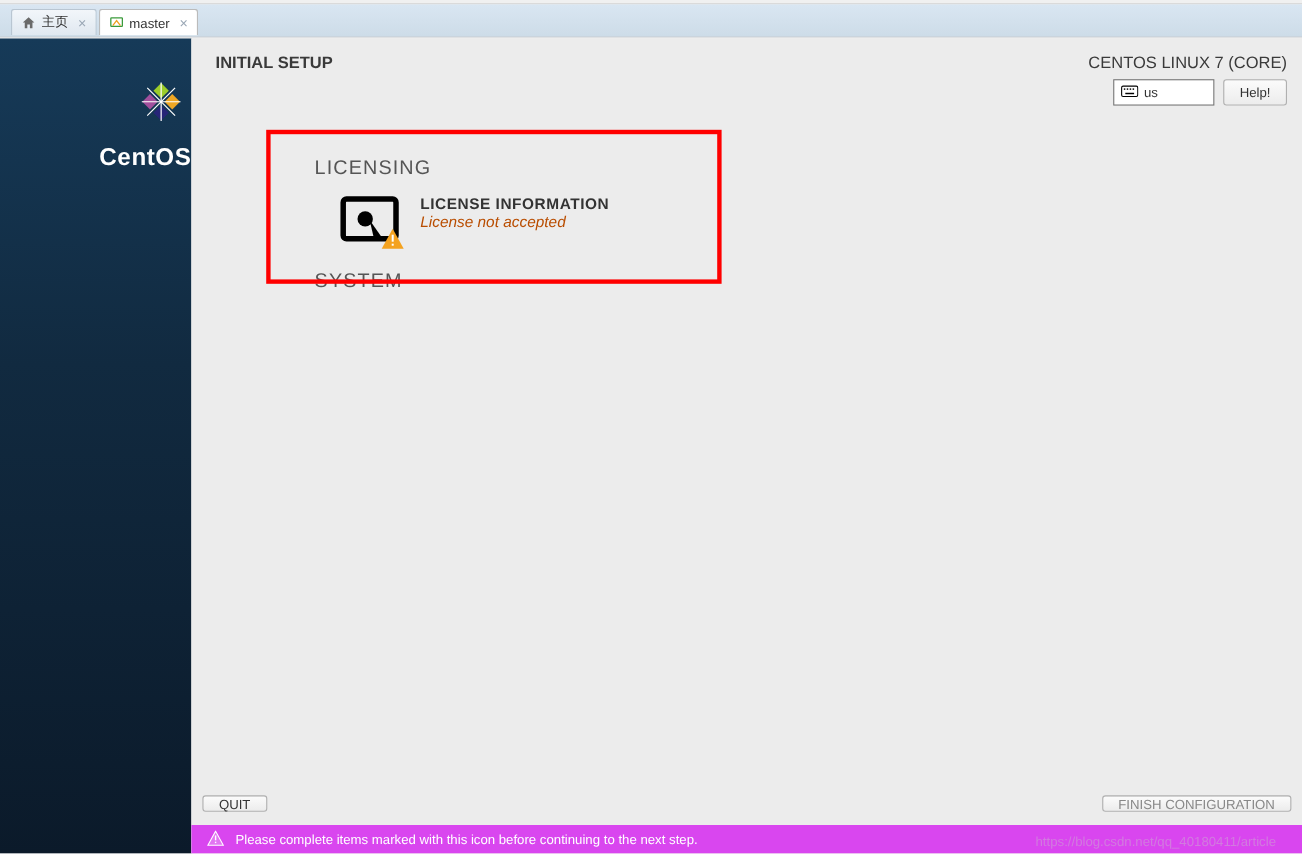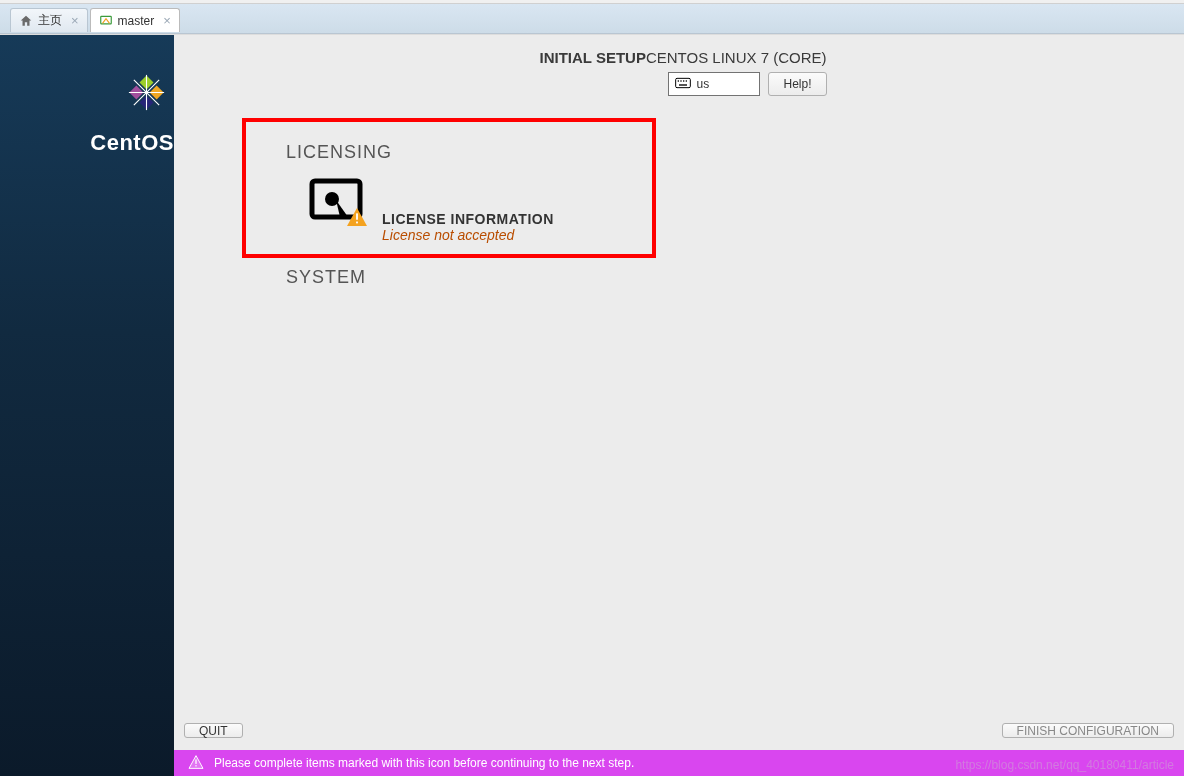--- a/index.html
+++ b/index.html
@@ -20,54 +20,54 @@
     
     .main-area { display:flex; height: calc(776px - 34px); border-top:1px solid #ddd; }
 
     
     .sidebar { width:174px; background: linear-gradient(180deg,#163a58 0%, #112a40 40%, #0b1a2a 100%); display:flex; flex-direction:column; align-items:flex-end; padding-top:30px; }
     .centos-logo { width:55px; height:55px; display:flex; align-items:center; justify-content:center; margin-bottom:10px; }
     .centos-name { color:#fff; font-weight:600; font-size:22px; letter-spacing:0.5px; }
 
     
     .content { flex:1; background:#ececec; position:relative; display:flex; flex-direction:column; }
-    .content-header { display:flex; justify-content:center; align-items:flex-start; padding:14px 14px 0px 22px; }
+    .content-header { display:flex; justify-content:space-between; align-items:flex-start; padding:14px 14px 0px 22px; }
     .initial-setup { font-size:15px; font-weight:600; color:#3a3a3a; }
     .header-right { display:flex; flex-direction:column; align-items:flex-end; gap:6px; }
     .os-name { font-size:15px; color:#3a3a3a; }
     .header-controls { display:flex; gap:8px; }
     .keyboard-chip { background:#fff; border:1px solid #737373; height:24px; width:92px; display:flex; align-items:center; gap:5px; padding:0 6px; font-size:12px; color:#333; }
     .kbd-icon { font-size:12px; }
     .help-btn { height:24px; padding:0 14px; background:linear-gradient(#fbfbfb,#ececec); border:1px solid #b0b0b0; border-radius:3px; font-size:12px; color:#333; cursor:pointer; }
 
     
     .body-wrap { flex:1; padding: 10px 20px 0 70px; position:relative; }
     .highlight-box { position:absolute; left:68px; top:22px; width:414px; height:140px; border:4px solid #ff0000; pointer-events:none; }
     .section-title { font-size:18px; color:#555; font-weight:400; letter-spacing:1px; margin-bottom:14px; }
     .section-block { margin-bottom:24px; }
     .spoke-row { display:flex; align-items:flex-start; gap:18px; margin-left:22px; cursor:pointer; }
     .spoke-icon { width:56px; height:44px; display:flex; align-items:center; justify-content:center; position:relative; }
-    .spoke-text-title { font-size:14px; font-weight:600; color:#333; letter-spacing:0.5px;margin-top:34px; }
+    .spoke-text-title { font-size:14px; font-weight:600; color:#333; letter-spacing:0.5px; }
     .spoke-text-sub { font-size:14px; font-style:italic; }
     .sub-warn { color:#b94d00; }
     .sub-ok { color:#6a6a6a; }
     .licensing-block { padding-top:36px; margin-left:42px; }
     .system-block { margin-left:42px; }
 
     
     .footer { display:flex; justify-content:space-between; padding:0 10px 12px 10px; }
     .quit-btn, .finish-btn { height:15px; padding:0 14px; background:linear-gradient(#fbfbfb,#ececec); border:1px solid #b0b0b0; border-radius:3px; font-size:12px; color:#333; cursor:pointer; }
     .finish-btn { color:#888; }
 
     
     .warning-bar { height:26px; background:#d946ef; display:flex; align-items:center; gap:10px; padding-left:14px; color:#fff; font-size:12px; }
     .warn-triangle { color:#fff; font-size:14px; }
 
     
-    .watermark { position:absolute; right:10px; bottom:4px; color:rgba(200,200,200,0.4); font-size:12px; pointer-events:none; }
+    .watermark { position:absolute; right:24px; bottom:4px; color:rgba(200,200,200,0.4); font-size:12px; pointer-events:none; }
 
     
     .warning-badge { position:absolute; right:-2px; bottom:-4px; width:20px; height:18px; }
   </style>
 </head>
 <body>
 
 <div class="top-toolbar"></div>
 
 <div class="tab-strip">

